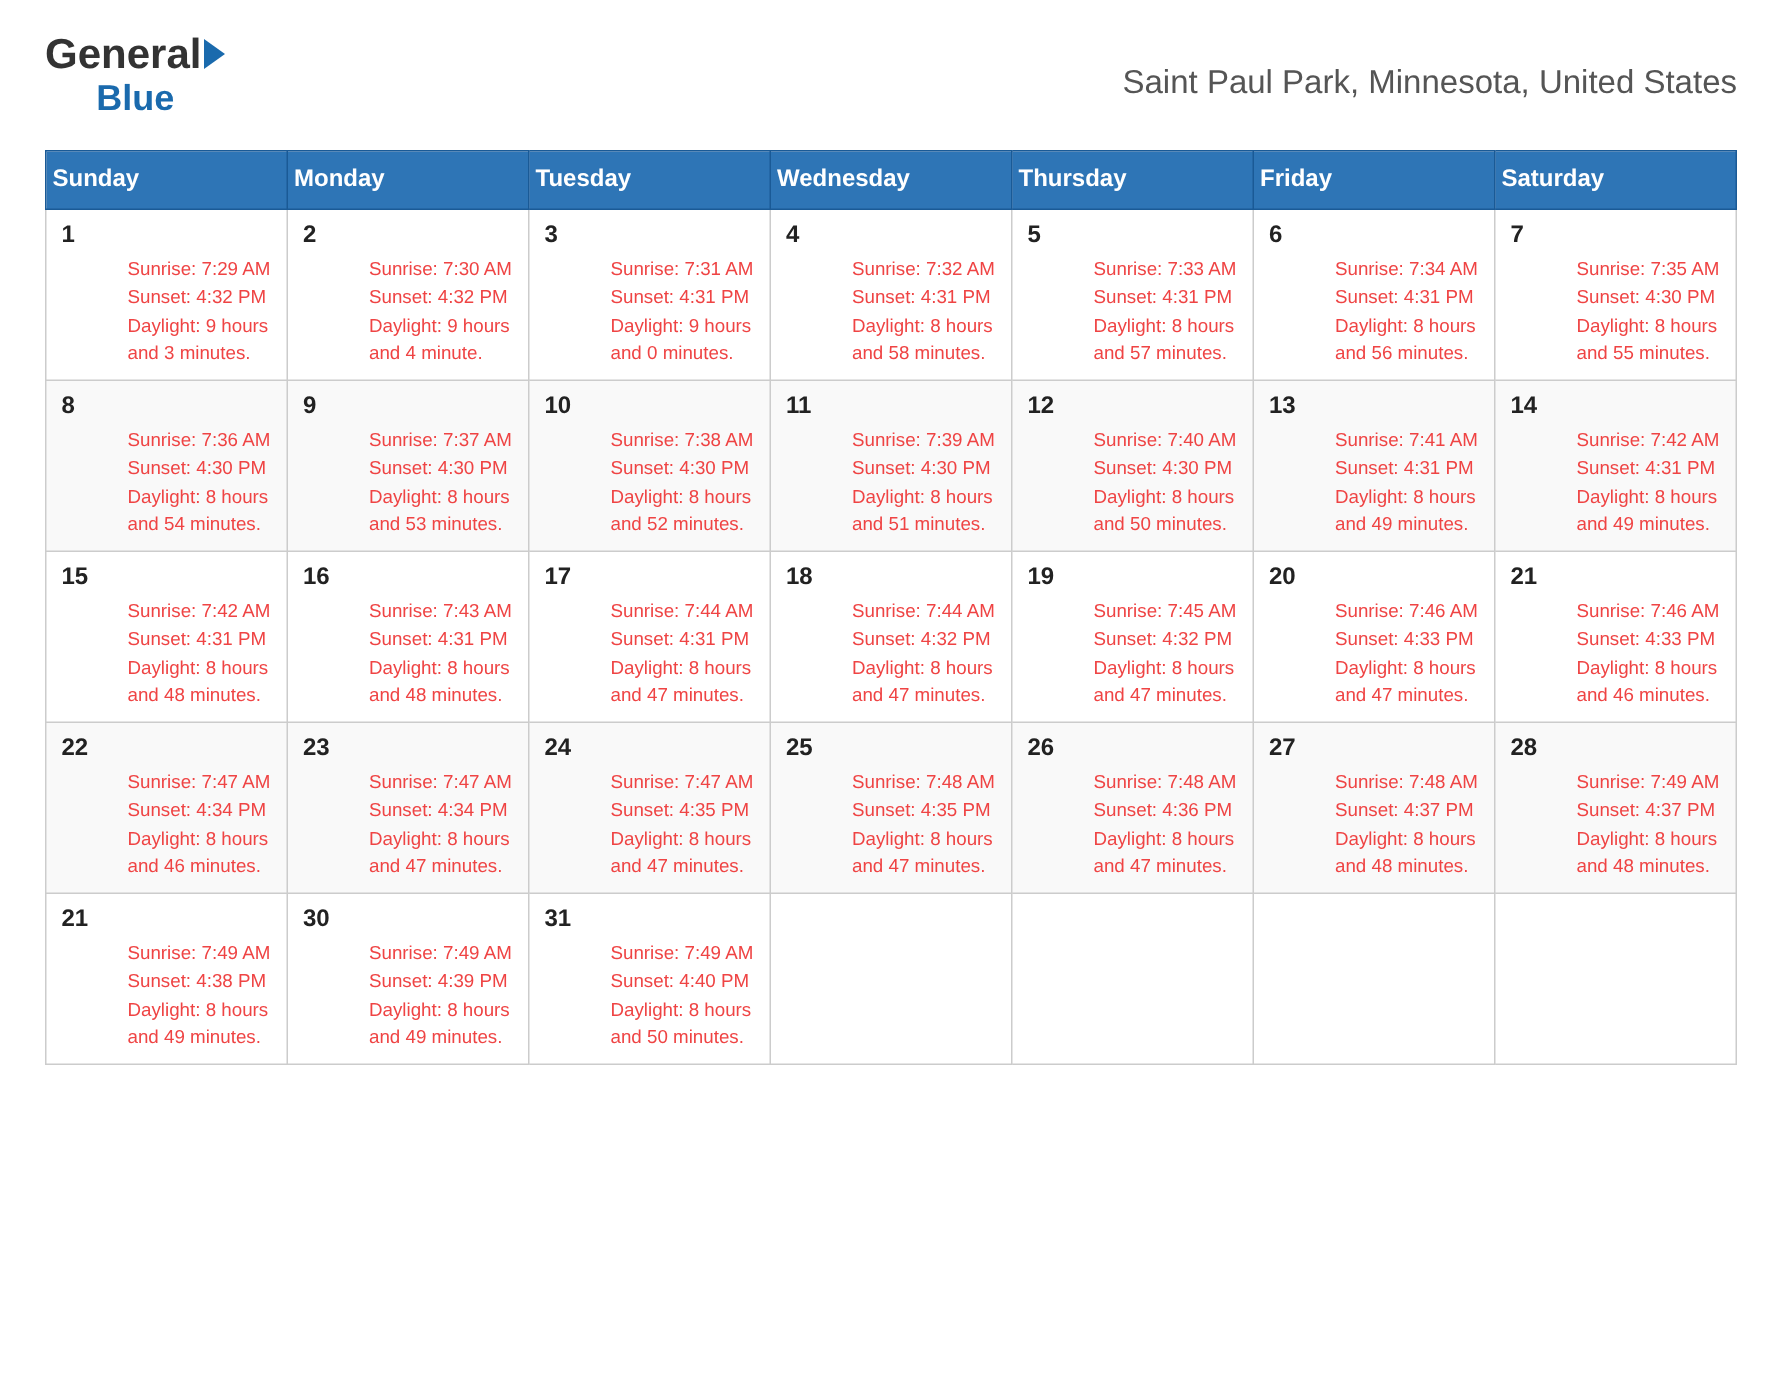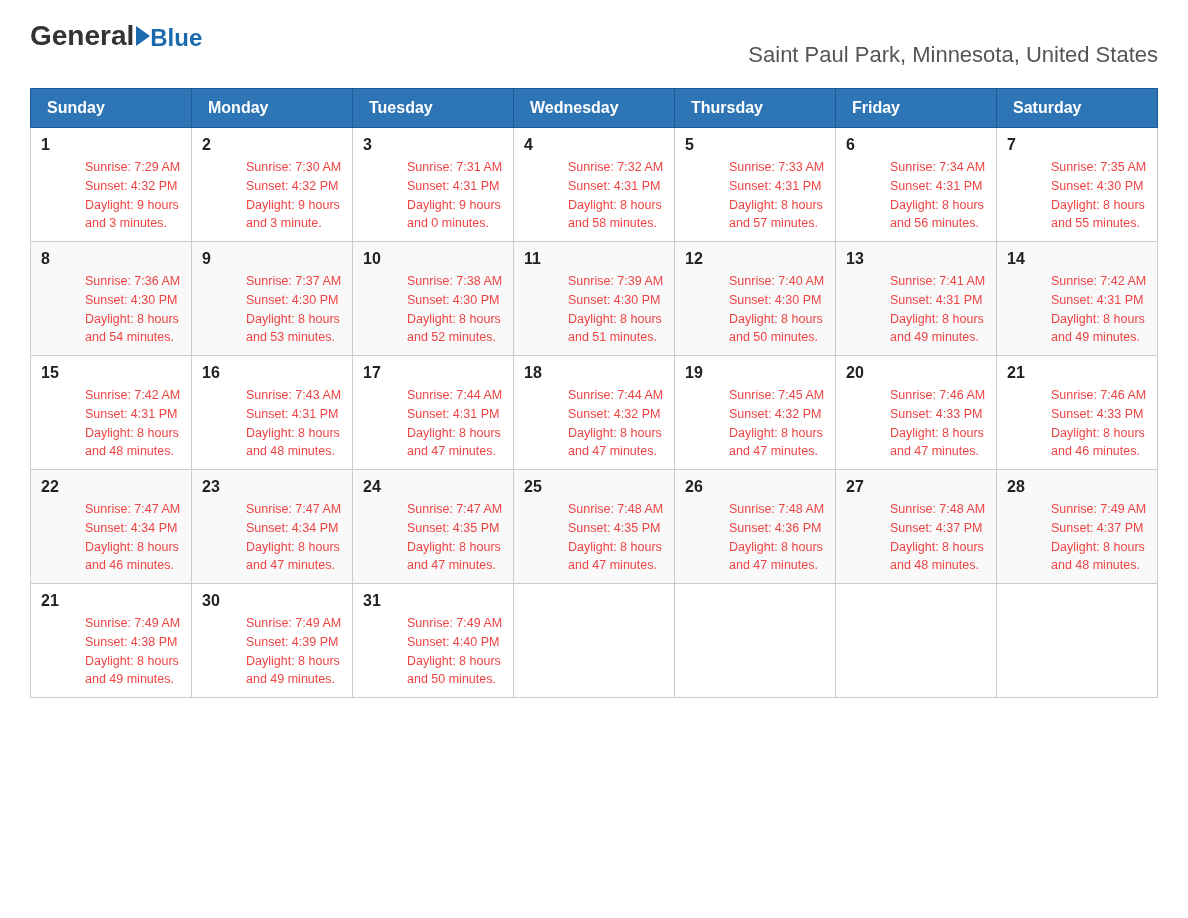--- a/index.html
+++ b/index.html
@@ -13,22 +13,22 @@
 
     .header {
       display: flex;
       justify-content: space-between;
       align-items: flex-start;
       margin-bottom: 20px;
     }
 
     .logo {
       display: flex;
-      flex-direction: row;
-      align-items: flex-end;
+      flex-direction: column;
+      align-items: center;
     }
 
     .logo-general {
       font-size: 28px;
       font-weight: bold;
       color: #333;
     }
 
     .logo-blue-part {
       display: flex;
@@ -71,21 +71,21 @@
       width: 100%;
       border-collapse: collapse;
       border: 1px solid #999;
     }
 
     .calendar-table th {
       background-color: #2e75b6;
       color: white;
       font-size: 16px;
       font-weight: bold;
-      padding: 10px 16px;
+      padding: 10px 4px;
       text-align: left;
       border: 1px solid #1a5a96;
     }
 
     .calendar-table td {
       vertical-align: top;
       padding: 8px 10px;
       border: 1px solid #ccc;
       width: calc(100% / 7);
       min-height: 100px;
@@ -153,21 +153,21 @@
       </tr>
   </thead>
   <tbody id="calendar-body">
   <tr>
         <td>
           <div class="day-number">1</div>
           <div class="day-info"><span>Sunrise: 7:29 AM</span><br><span>Sunset: 4:32 PM</span><br><span>Daylight: 9 hours and 3 minutes.</span></div>
         </td>
         <td>
           <div class="day-number">2</div>
-          <div class="day-info"><span>Sunrise: 7:30 AM</span><br><span>Sunset: 4:32 PM</span><br><span>Daylight: 9 hours and 3 minute.</span></div>
+          <div class="day-info"><span>Sunrise: 7:30 AM</span><br><span>Sunset: 4:32 PM</span><br><span>Daylight: 9 hours and 4 minute.</span></div>
         </td>
         <td>
           <div class="day-number">3</div>
           <div class="day-info"><span>Sunrise: 7:31 AM</span><br><span>Sunset: 4:31 PM</span><br><span>Daylight: 9 hours and 0 minutes.</span></div>
         </td>
         <td>
           <div class="day-number">4</div>
           <div class="day-info"><span>Sunrise: 7:32 AM</span><br><span>Sunset: 4:31 PM</span><br><span>Daylight: 8 hours and 58 minutes.</span></div>
         </td>
         <td>

